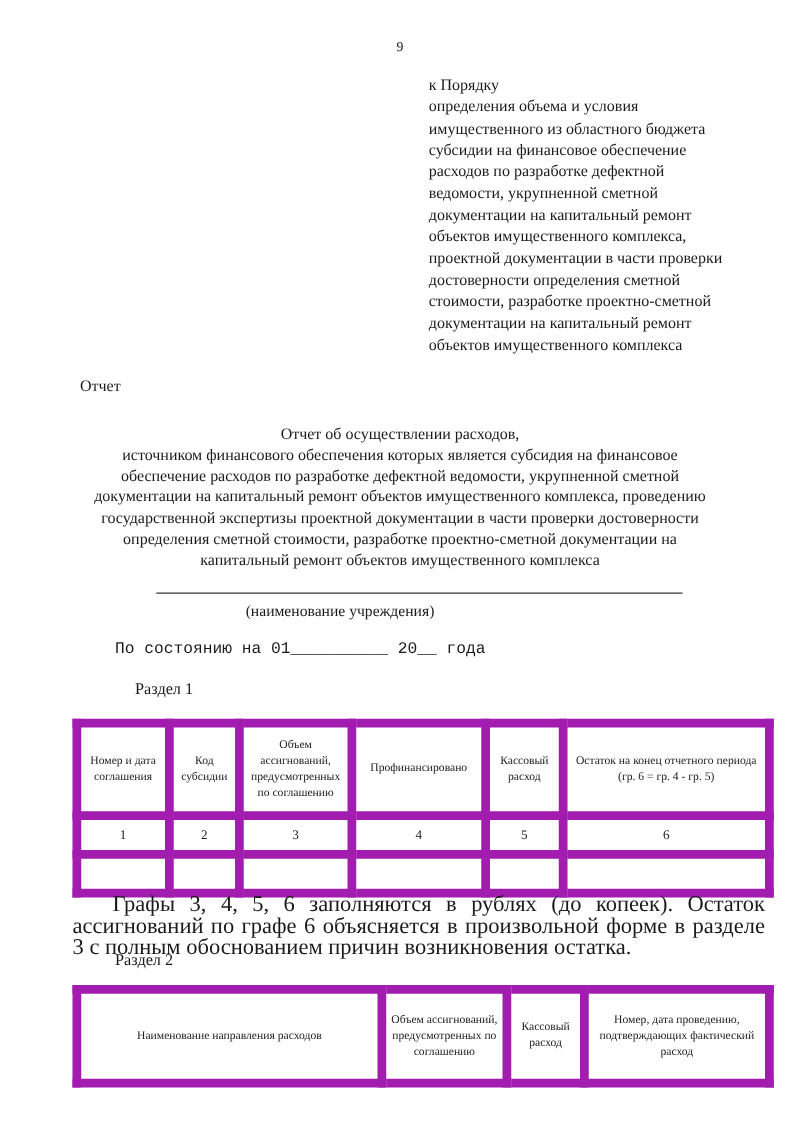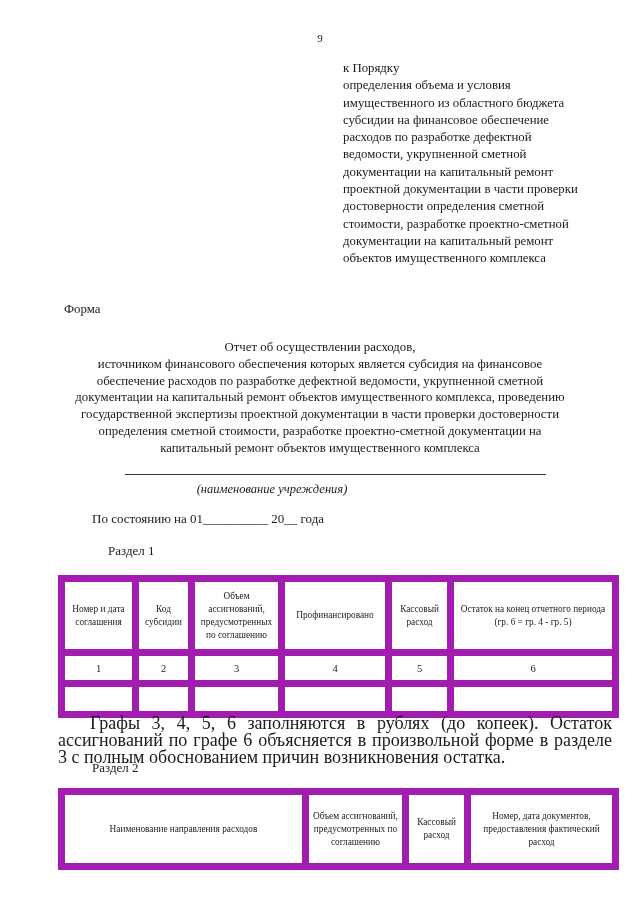--- a/index.html
+++ b/index.html
@@ -7,22 +7,22 @@
          font-family: "Liberation Serif", "DejaVu Serif", serif; color: #1a1a1a; }
   .abs { position: absolute; }
   .page-num { left: 0; width: 640px; top: 32px; text-align: center; font-size: 11px; }
   .annex { left: 343px; top: 60px; width: 290px; font-size: 12.8px; line-height: 17.3px; }
   .annex .first { display: block; }
   .form-label { left: 64px; top: 302px; font-size: 12.8px; }
   .report-title { left: 40px; top: 339px; width: 560px; text-align: center;
                   font-size: 12.8px; line-height: 16.8px; }
   .report-title span { display: block; }
   .inst-line { left: 125px; top: 474px; width: 421px; border-top: 1px solid #333; }
-  .inst-caption { left: 0; width: 544px; top: 482px; text-align: center; font-size: 12.5px; font-style: italic; }
-  .as-of { left: 92px; top: 511px; font-size: 13px; }
+  .inst-caption { left: 0; width: 544px; top: 482px; text-align: center; font-size: 12.5px; }
+  .as-of { left: 92px; top: 511px; font-size: 13px; font-family: Liberation Mono, monospace; }
   .section1 { left: 92px; top: 543px; font-size: 13px; margin-left: 16px; }
   table.grid { position: absolute; border-collapse: collapse; table-layout: fixed;
                font-size: 9.3px; line-height: 13px; color: #222; }
   table.grid td { border: 7px solid #a21caf; text-align: center; vertical-align: middle; padding: 0 3px; }
   .t1 { left: 58px; top: 575px; width: 554px; }
   .t1 tr.head td { height: 67px; }
   .t1 tr.nums td { height: 24px; font-size: 10.5px; }
   .t1 tr.empty td { height: 24px; }
   .note { left: 58px; top: 715px; width: 554px; font-size: 18px; line-height: 17px; text-align: justify; text-indent: 32px; }
   .section2 { left: 92px; top: 760px; font-size: 13px; }
@@ -35,28 +35,29 @@
 <div class="abs page-num">9</div>
 
 <div class="abs annex">
   <div>к Порядку</div>
   <div>определения объема и условия</div>
   <div>имущественного из областного бюджета</div>
   <div>субсидии на финансовое обеспечение</div>
   <div>расходов по разработке дефектной</div>
   <div>ведомости, укрупненной сметной</div>
   <div>документации на капитальный ремонт</div>
+  <div>объектов имущественного комплекса,</div>
   <div>проектной документации в части проверки</div>
   <div>достоверности определения сметной</div>
   <div>стоимости, разработке проектно-сметной</div>
   <div>документации на капитальный ремонт</div>
   <div>объектов имущественного комплекса</div>
 </div>
 
-<div class="abs form-label">Форма</div>
+<div class="abs form-label">Отчет</div>
 
 <div class="abs report-title">
   <span>Отчет об осуществлении расходов,</span>
   <span>источником финансового обеспечения которых является субсидия на финансовое</span>
   <span>обеспечение расходов по разработке дефектной ведомости, укрупненной сметной</span>
   <span>документации на капитальный ремонт объектов имущественного комплекса, проведению</span>
   <span>государственной экспертизы проектной документации в части проверки достоверности</span>
   <span>определения сметной стоимости, разработке проектно-сметной документации на</span>
   <span>капитальный ремонт объектов имущественного комплекса</span>
 </div>
@@ -112,16 +113,16 @@
     <col style="width:244px">
       <col style="width:100px">
       <col style="width:62px">
       <col style="width:148px">
   </colgroup>
   <tbody>
       <tr class="head">
     <td>Наименование направления расходов</td>
     <td>Объем ассигнований, предусмотренных по соглашению</td>
     <td>Кассовый расход</td>
-    <td>Номер, дата документов, предоставления фактический расход</td>
+    <td>Номер, дата проведению, подтверждающих фактический расход</td>
   </tr>
 </tbody>
   </table>
 
 </body></html>

